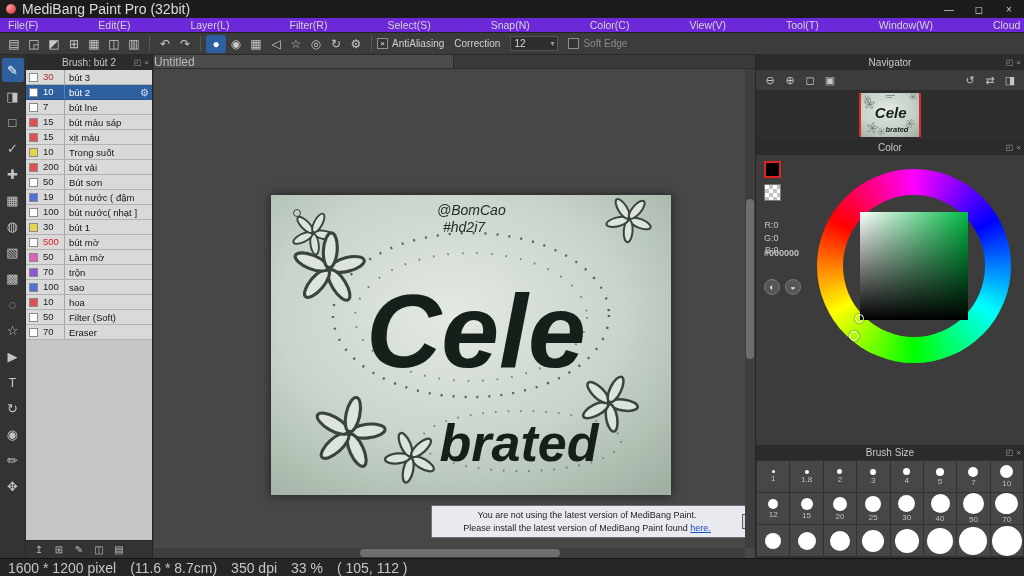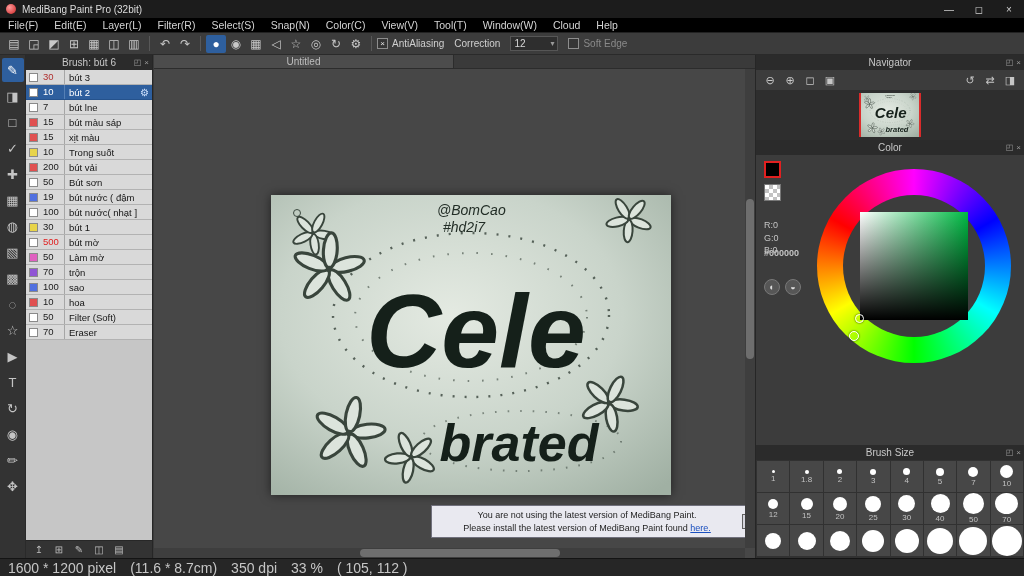--- a/index.html
+++ b/index.html
@@ -2,27 +2,27 @@
 <html><head>
 <meta charset="utf-8">
 <style>
   *{margin:0;padding:0;box-sizing:border-box;font-family:"Liberation Sans",sans-serif;}
   html,body{background:#1a1a1a;}
   #app{position:relative;width:1024px;height:576px;background:#3a3a3a;overflow:hidden;color:#d0d0d0;}
 
   
   .titlebar{position:absolute;left:0;top:0;width:100%;height:18px;background:#1c1c1c;display:flex;align-items:center;}
   .app-icon{width:10px;height:10px;border-radius:50%;margin:0 6px;background:radial-gradient(circle at 35% 35%,#ff9a9a,#cc2424);}
-  .title-text{font-size:10px;color:#dcdcdc;}
+  .title-text{font-size:14px;color:#dcdcdc;}
   .win-controls{margin-left:auto;display:flex;height:100%;}
   .win-btn{width:30px;height:100%;display:flex;align-items:center;justify-content:center;font-size:10px;color:#cfcfcf;}
   .win-btn.close-btn{background:transparent;}
 
   
-  .menubar{position:absolute;left:0;top:18px;width:100%;height:15px;background:#000000;display:flex;align-items:center;border-bottom:1px solid #222;}
+  .menubar{position:absolute;left:0;top:18px;width:100%;height:15px;background:#6d28d9;display:flex;align-items:center;border-bottom:1px solid #222;gap:44px;}
   .menu-item{padding:0 8px;font-size:10.5px;color:#d4d4d4;line-height:15px;}
 
   
   .toolbar{position:absolute;left:0;top:33px;width:100%;height:22px;background:#3c3c3c;display:flex;align-items:center;border-bottom:1px solid #2a2a2a;padding-left:4px;}
   .tb-icon{width:20px;height:18px;display:flex;align-items:center;justify-content:center;font-size:12px;color:#c8c8c8;border-radius:2px;}
   .tb-icon.active{background:#2e5f9e;color:#fff;}
   .tb-sep{width:1px;height:15px;background:#585858;margin:0 5px;}
   .cb{width:11px;height:11px;border:1px solid #8d8d8d;background:#353535;display:inline-flex;align-items:center;justify-content:center;font-size:8px;color:#e6e6e6;margin-right:4px;}
   .tb-label{font-size:10px;color:#d0d0d0;margin-right:10px;}
   .tb-label.dim{color:#8a8a8a;}
@@ -45,35 +45,35 @@
   .brush-row .bname{padding-left:4px;white-space:nowrap;overflow:hidden;flex:1;}
   .brush-row.selected{background:#2e5f9e;color:#fff;border-bottom-color:#25528c;}
   .brush-row.selected .bsize{border-right-color:#5580b5;}
   .gear{margin-right:3px;font-size:10px;color:#cfe2ff;}
   .brush-footer{height:18px;min-height:18px;background:#333;border-top:1px solid #272727;display:flex;align-items:center;gap:4px;padding:0 5px;}
   .bf-icon{width:16px;height:14px;display:flex;align-items:center;justify-content:center;font-size:10px;color:#bdbdbd;}
 
   
   .canvas-area{position:absolute;left:154px;top:55px;width:601px;height:503px;background:#474747;}
   .tabbar{height:14px;background:#3a3a3a;border-bottom:1px solid #2c2c2c;display:flex;}
-  .tab{width:300px;background:#4c4c4c;border-right:1px solid #2c2c2c;display:flex;align-items:center;justify-content:center;font-size:10px;color:#bdbdbd;}
+  .tab{width:300px;background:#4c4c4c;border-right:1px solid #2c2c2c;display:flex;align-items:center;justify-content:flex-start;font-size:12px;color:#bdbdbd;}
   .canvas-wrap{position:absolute;left:117px;top:140px;width:400px;height:300px;box-shadow:0 0 10px rgba(0,0,0,.55);}
   .canvas-wrap svg{display:block;}
   .brush-cursor{position:absolute;left:139px;top:154px;width:8px;height:8px;border:1.5px solid #3d4a41;border-radius:50%;}
   .vscroll{position:absolute;right:0;top:14px;bottom:10px;width:10px;background:#3e3e3e;}
   .vscroll .thumb{position:absolute;left:1px;right:1px;top:130px;height:160px;background:#6e6e6e;border-radius:4px;}
   .hscroll{position:absolute;left:0;right:10px;bottom:0;height:10px;background:#3e3e3e;}
   .hscroll .thumb{position:absolute;top:1px;bottom:1px;left:206px;width:200px;background:#6e6e6e;border-radius:4px;}
   .notification{position:absolute;left:277px;top:450px;width:332px;height:33px;background:#e9e9f0;border:1px solid #70707c;display:flex;align-items:center;padding:12px 5px;gap:5px;}
   .notif-text{flex:1;font-size:9px;line-height:1.35;color:#1e1e1e;text-align:center;}
   .notif-link{color:#1a4fbf;text-decoration:underline;}
   .notif-close{width:15px;height:15px;min-width:15px;border:1px solid #606060;background:#d6d6de;display:flex;align-items:center;justify-content:center;font-size:9px;color:#2a2a2a;}
 
   
-  .right-col{position:absolute;left:755px;top:55px;width:269px;height:503px;background:#3c3c3c;border-left:1px solid #262626;display:flex;flex-direction:column;}
+  .right-col{position:absolute;left:755px;top:55px;width:269px;height:503px;background:#3c3c3c;border-left:1px solid #262626;display:flex;flex-direction:column;text-align:right;}
   .navigator{height:85px;min-height:85px;display:flex;flex-direction:column;}
   .nav-toolbar{height:20px;display:flex;align-items:center;padding:0 5px;gap:2px;background:#3c3c3c;}
   .nav-icon{width:18px;height:16px;display:flex;align-items:center;justify-content:center;font-size:11px;color:#c6c6c6;}
   .nav-spacer{flex:1;}
   .nav-view{flex:1;background:#2e2e2e;display:flex;align-items:center;justify-content:center;}
   .nav-thumb{border-left:2px solid #d92b2b;border-right:2px solid #d92b2b;height:44px;}
   .nav-thumb svg{display:block;}
 
   .color-panel{height:305px;min-height:305px;display:flex;flex-direction:column;}
   .color-body{position:relative;flex:1;}
@@ -218,21 +218,21 @@
     <span class="tool">▶</span>
     <span class="tool">T</span>
     <span class="tool">↻</span>
     <span class="tool">◉</span>
     <span class="tool">✏</span>
     <span class="tool">✥</span>
   </div>
 
   <div class="brush-panel">
     <div class="panel-header">
-      <span>Brush: bút 6</span>
+      <span>Brush: bút 2</span>
       <span class="hdr-icons">
         <span>◰</span>
         <span>×</span>
       </span>
     </div>
     <div class="brush-list">
       <div class="brush-row">
         <span class="swatch" style="background-color: rgb(255, 255, 255);"></span>
         <span class="bsize" style="color: rgb(176, 48, 48);">30</span>
         <span class="bname">bút 3</span>

